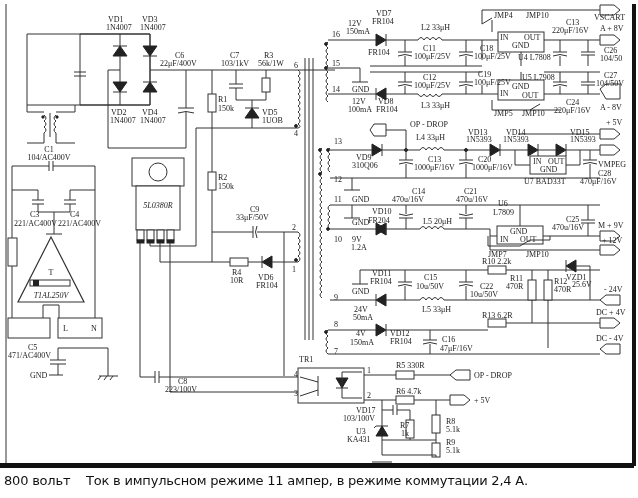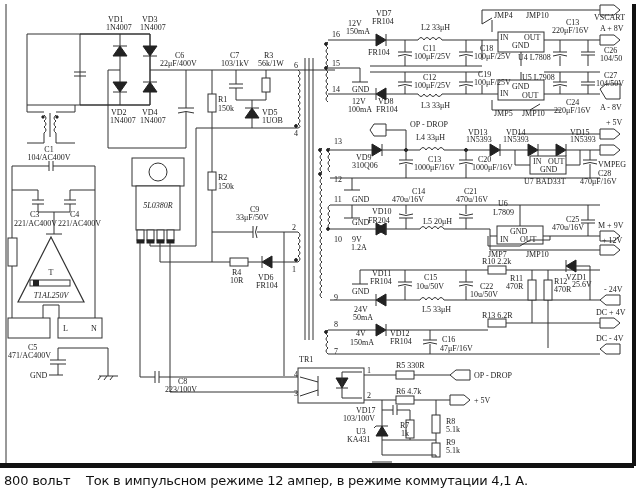--- a/index.html
+++ b/index.html
@@ -544,13 +544,13 @@
   <text x="347" y="442">KA431</text>
   <text x="400" y="428">R7</text>
   <text x="401" y="436">1k</text>
   <text x="446" y="424">R8</text>
   <text x="446" y="432">5.1k</text>
   <text x="446" y="445">R9</text>
   <text x="446" y="453">5.1k</text>
 </svg>
 </div>
 
-<div id="caption">800 вольт    Ток в импульсном режиме 12 ампер, в режиме коммутации 4,1 А.</div>
+<div id="caption">800 вольт    Ток в импульсном режиме 11 ампер, в режиме коммутации 2,4 А.</div>
 
 </body></html>

